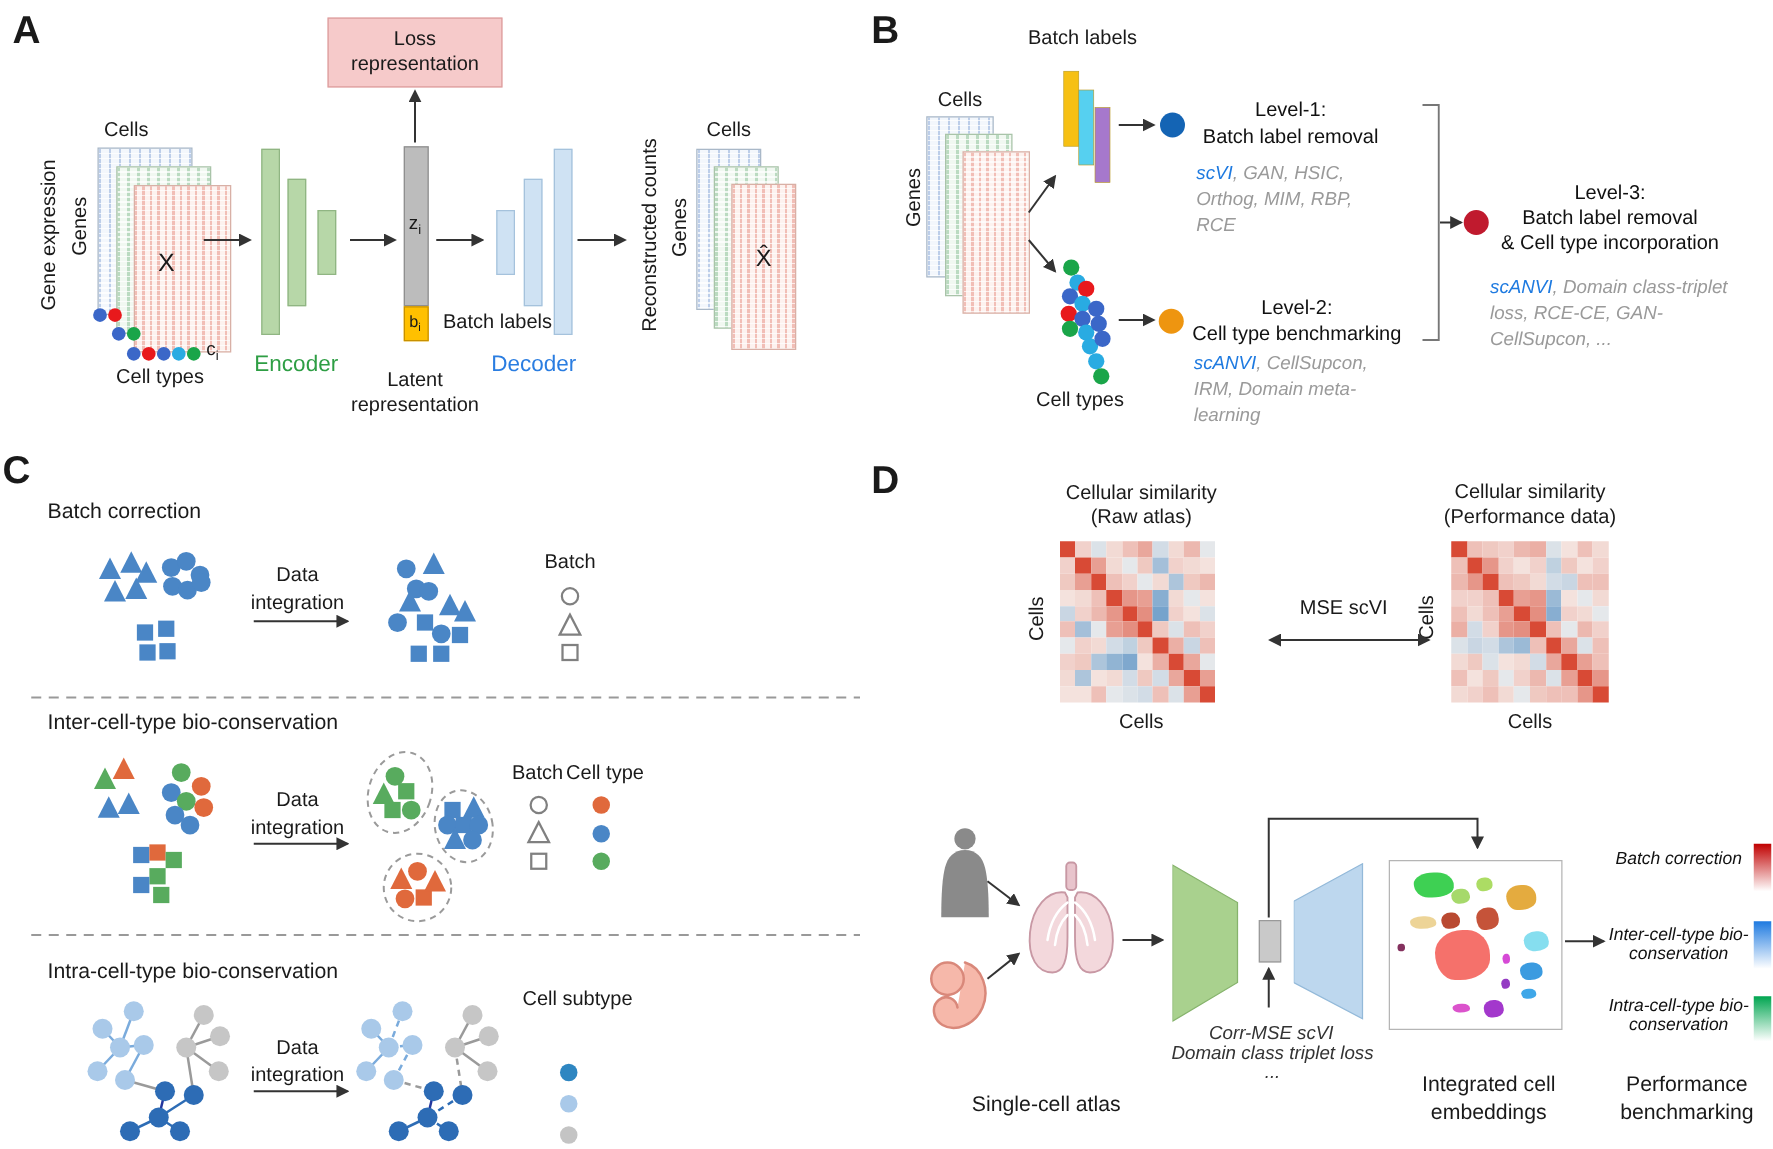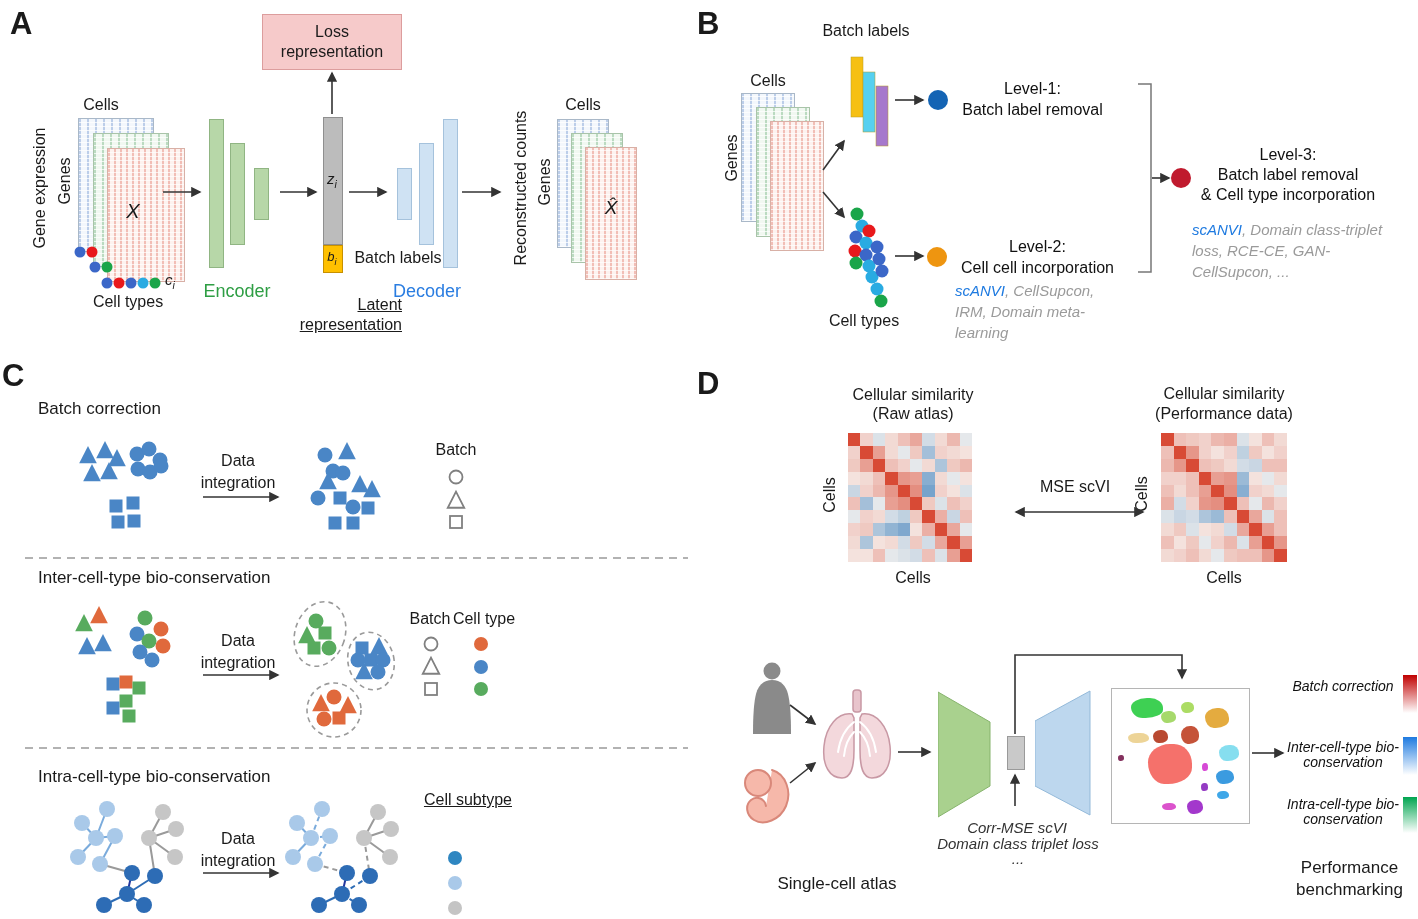--- a/index.html
+++ b/index.html
@@ -3,37 +3,37 @@
 <meta charset="utf-8">
 <style>
   html,body{margin:0;padding:0;background:#fff;}
   #page{position:relative;width:1418px;height:919px;background:#fff;overflow:hidden;
         font-family:"Liberation Sans",sans-serif;color:#1a1a1a;}
   .abs{position:absolute;}
   .lbl{position:absolute;transform:translate(-50%,-50%);white-space:nowrap;font-size:16px;}
   .vlbl{position:absolute;transform:translate(-50%,-50%) rotate(-90deg);white-space:nowrap;font-size:16px;}
   .panel-letter{position:absolute;font-size:31px;font-weight:bold;}
   .box-center{display:flex;align-items:center;justify-content:center;text-align:center;}
-  .wrap-center{position:absolute;text-align:right;text-decoration:underline;}
+  .wrap-center{position:absolute;text-align:center;}
   .loss-box{background:#f6caca;border:1px solid #dc9d9d;font-size:16px;line-height:20px;}
   .enc-bar{position:absolute;background:#b7d7a8;border:1px solid #90b583;}
   .dec-bar{position:absolute;background:#cfe2f3;border:1px solid #a5c2dc;}
   .latent-bar{position:absolute;background:#bcbcbc;border:1px solid #8f8f8f;}
   .bi-box{position:absolute;background:#ffc000;border:1px solid #c79000;}
   .matrix{position:absolute;border:1px solid #b9c4cc;}
   .m-blue{background-image:repeating-linear-gradient(0deg,rgba(255,255,255,.75) 0 1px,transparent 1px 4px),
           repeating-linear-gradient(90deg,rgba(60,110,190,.30) 0 2px,transparent 2px 8px);
           background-color:#f3f7fc;border-color:#a9b8c8;}
   .m-green{background-image:repeating-linear-gradient(0deg,rgba(255,255,255,.75) 0 1px,transparent 1px 4px),
           repeating-linear-gradient(90deg,rgba(60,150,80,.30) 0 2px,transparent 2px 8px);
           background-color:#f1f8f1;border-color:#a9c4a9;}
   .m-red{background-image:repeating-linear-gradient(0deg,rgba(255,255,255,.7) 0 1px,transparent 1px 4px),
           repeating-linear-gradient(90deg,rgba(215,70,50,.30) 0 2px,transparent 2px 6px);
           background-color:#fdf2ef;border-color:#d8b0a6;}
-  .math{font-style:italic;}
+  .math{}
   .sub{font-size:70%;}
   .enc-lbl{color:#2e9e44;font-size:18px;}
   .dec-lbl{color:#2a7de1;font-size:18px;}
   .heading{position:absolute;text-align:center;font-size:16px;line-height:21px;color:#111;}
   .methods{position:absolute;font-size:15px;font-style:italic;color:#9a9a9a;line-height:21px;}
   .methods .hl{color:#1e7ae0;}
   .row-title{position:absolute;font-size:17px;}
   .di-lbl{position:absolute;text-align:center;font-size:16px;line-height:22px;}
   .hm{position:absolute;display:grid;grid-template-columns:repeat(10,1fr);grid-template-rows:repeat(10,1fr);}
   .metric{position:absolute;text-align:center;font-size:14px;font-style:italic;line-height:15px;color:#111;}
@@ -99,24 +99,27 @@
   <div class="vlbl" style="left:732px;top:158px;">Genes</div>
   <div class="matrix m-blue" style="left:741px;top:93px;width:52px;height:127px;"></div>
   <div class="matrix m-green" style="left:756px;top:107px;width:52px;height:128px;"></div>
   <div class="matrix m-red" style="left:770px;top:121px;width:52px;height:128px;"></div>
   <div class="lbl" style="left:864px;top:321px;">Cell types</div>
 
   <div class="heading" style="left:925px;top:78px;width:215px;">
     <div>Level-1:</div>
     <div>Batch label removal</div>
   </div>
+  <div class="methods" style="left:957px;top:128px;width:150px;">
+    <span class="hl">scVI</span><span>, GAN, HSIC, Orthog, MIM, RBP, RCE</span>
+  </div>
 
   <div class="heading" style="left:925px;top:236px;width:225px;">
     <div>Level-2:</div>
-    <div>Cell cell incorporation</div>
+    <div>Cell type benchmarking</div>
   </div>
   <div class="methods" style="left:955px;top:280px;width:175px;">
     <span class="hl">scANVI</span><span>, CellSupcon, IRM, Domain meta-learning</span>
   </div>
 
   <div class="heading" style="left:1180px;top:145px;width:216px;line-height:20px;">
     <div>Level-3:</div>
     <div>Batch label removal</div>
     <div>&amp; Cell type incorporation</div>
   </div>
@@ -407,20 +410,21 @@
     </div>
 
   <div class="metric" style="left:1283px;top:679px;width:120px;">Batch correction</div>
   <div class="metric" style="left:1268px;top:740px;width:150px;">Inter-cell-type bio-conservation</div>
   <div class="metric" style="left:1268px;top:797px;width:150px;">Intra-cell-type bio-conservation</div>
 
   <div class="gbar" id="gbar1" style="left: 1403px; top: 675px; height: 38px; background: linear-gradient(rgb(192, 0, 0), rgb(255, 255, 255));"></div>
   <div class="gbar" id="gbar2" style="left: 1403px; top: 737px; height: 38px; background: linear-gradient(rgb(30, 122, 224), rgb(255, 255, 255));"></div>
   <div class="gbar" id="gbar3" style="left: 1403px; top: 797px; height: 36px; background: linear-gradient(rgb(0, 165, 80), rgb(255, 255, 255));"></div>
 
+  <div class="bottom-lbl" style="left:1111px;top:857px;width:160px;">Integrated cell embeddings</div>
   <div class="bottom-lbl" style="left:1277px;top:857px;width:145px;">Performance benchmarking</div>
 
   <svg id="overlay" width="1418" height="919" style="position:absolute;left:0;top:0;pointer-events:none;">
     <defs>
       <marker id="ah" viewBox="0 0 10 10" refX="8.5" refY="5" markerWidth="6.5" markerHeight="6.5" orient="auto-start-reverse">
         <path d="M0,0 L10,5 L0,10 z" fill="#333"></path>
       </marker>
     </defs>
   <line x1="163" y1="192" x2="200" y2="192" stroke="#333" stroke-width="1.6" marker-end="url(#ah)"></line>
       <line x1="280" y1="192" x2="316" y2="192" stroke="#333" stroke-width="1.6" marker-end="url(#ah)"></line>

